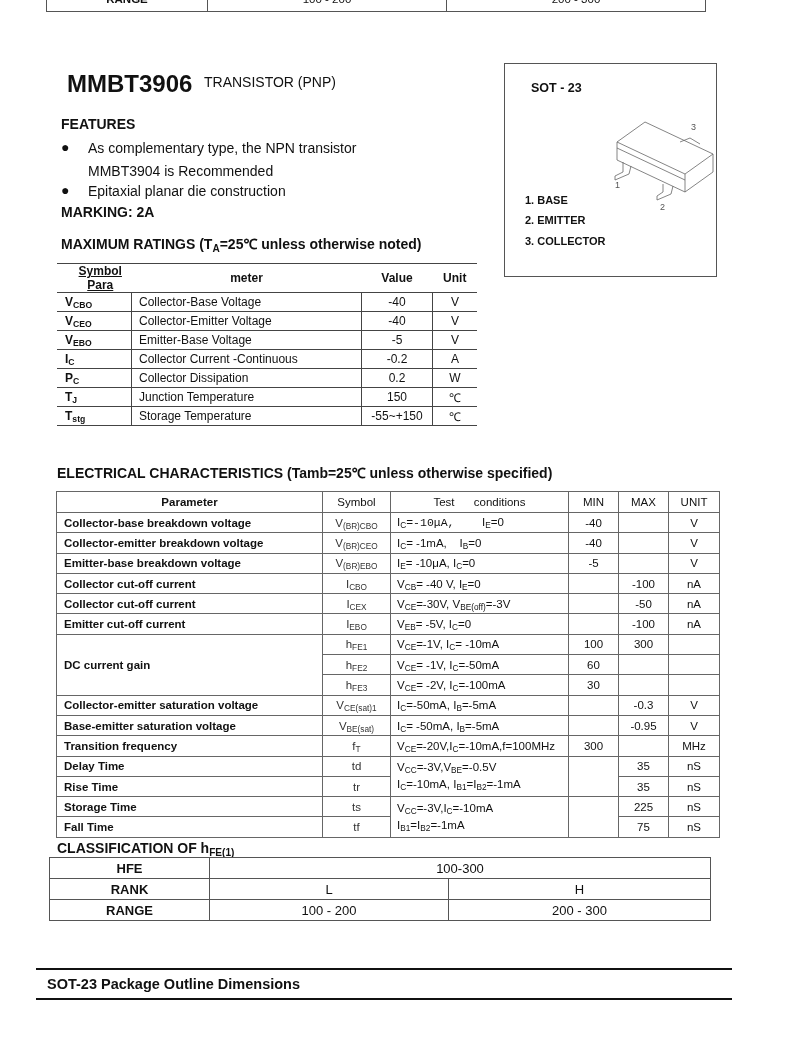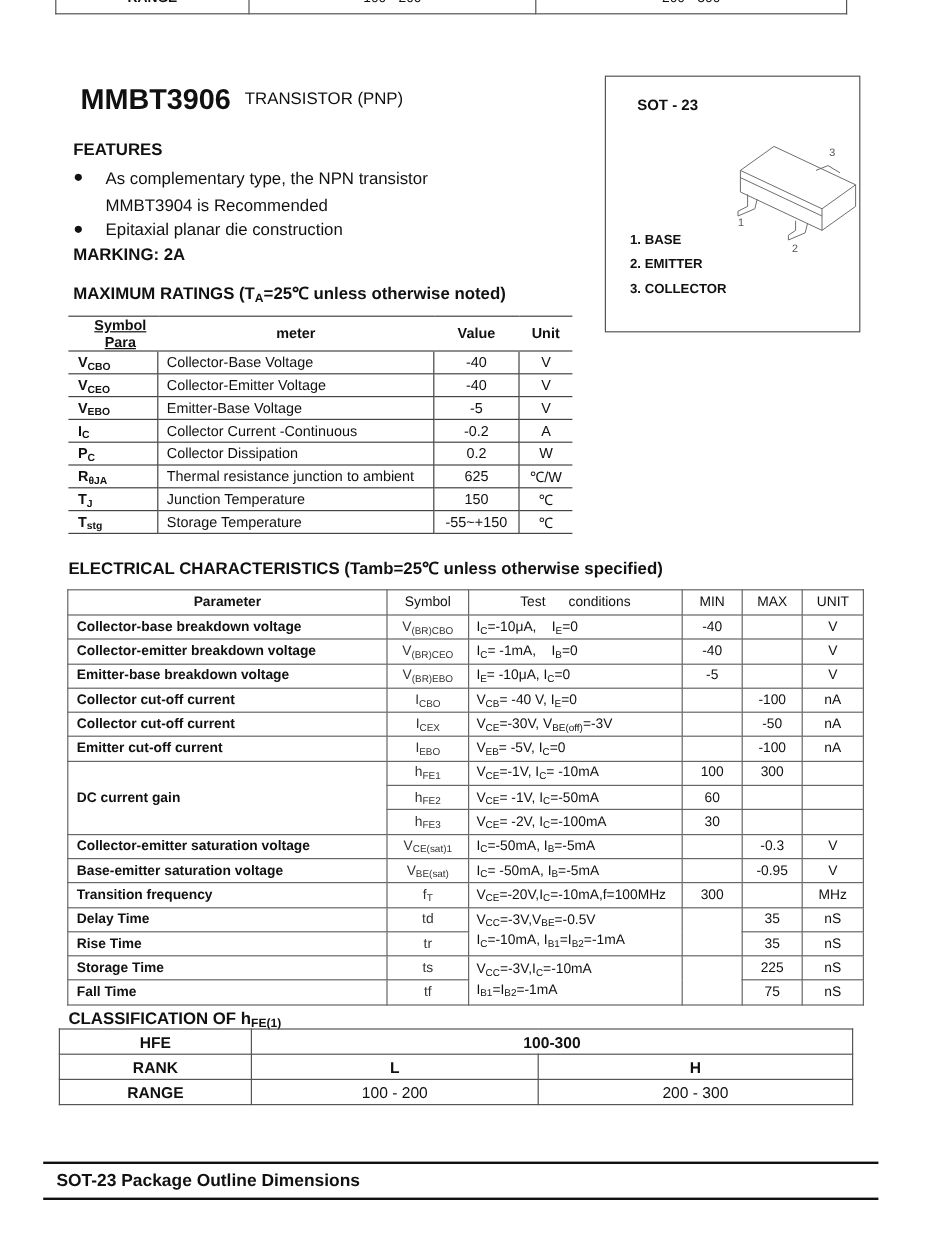--- a/index.html
+++ b/index.html
@@ -46,21 +46,21 @@
     #elec .s { width: 67px; text-align: center; color: #333; }
     #elec .t { width: 171px; padding-left: 6px; }
     #elec .mn { width: 49px; text-align: center; }
     #elec .mx { width: 49px; text-align: center; }
     #elec .u { width: 50px; text-align: center; }
 
     #class-h { left: 57px; top: 840px; font-size: 14px; font-weight: bold; }
     #classt { left: 49px; top: 857px; border-collapse: collapse; font-size: 13px; }
     #classt td { border: 1px solid #555; height: 20px; text-align: center; padding: 0; }
     #classt .k { width: 159px; font-weight: bold; }
-    #classt .b { font-weight: bold; }
+    #classt .b { font-weight: normal; }
 
     #pkg-rule1 { left: 36px; top: 968px; width: 696px; height: 2px; background: #111; }
     #pkg-rule2 { left: 36px; top: 998px; width: 696px; height: 2px; background: #111; }
     #pkg-title { left: 47px; top: 976px; font-size: 14.5px; font-weight: bold; }
   </style>
 </head>
 <body>
 
 <table id="top-table" class="abs">
   <tbody>
@@ -117,26 +117,20 @@
         <td class="c1"><span><span>I</span><sub>C</sub></span></td>
         <td class="c2">Collector Current -Continuous</td>
         <td class="c3">-0.2</td>
         <td class="c4">A</td>
       </tr>
       <tr>
         <td class="c1"><span><span>P</span><sub>C</sub></span></td>
         <td class="c2">Collector Dissipation</td>
         <td class="c3">0.2</td>
         <td class="c4">W</td>
-      </tr>
-      <tr>
-        <td class="c1"><span><span>R</span><sub>θJA</sub></span></td>
-        <td class="c2">Thermal resistance junction to ambient</td>
-        <td class="c3">625</td>
-        <td class="c4">℃/W</td>
       </tr>
       <tr>
         <td class="c1"><span><span>T</span><sub>J</sub></span></td>
         <td class="c2">Junction Temperature</td>
         <td class="c3">150</td>
         <td class="c4">℃</td>
       </tr>
       <tr>
         <td class="c1"><span><span>T</span><sub>stg</sub></span></td>
         <td class="c2">Storage Temperature</td>
@@ -177,21 +171,21 @@
       <th class="t" style="text-align:center;padding:0;white-space:pre;">Test      conditions</th>
       <th class="mn">MIN</th>
       <th class="mx">MAX</th>
       <th class="u">UNIT</th>
     </tr>
   </thead>
   <tbody id="elec-body">
       <tr>
         <td class="p">Collector-base breakdown voltage</td>
         <td class="s"><span><span>V</span><sub>(BR)CBO</sub></span></td>
-        <td class="t"><span><span>I</span><sub>C</sub><span style="white-space: pre;">=-10μA,    </span><span>I</span><sub>E</sub><span style="white-space: pre;">=0</span></span></td>
+        <td class="t"><span><span>I</span><sub>C</sub><span style="white-space: pre; font-family: Liberation Mono, monospace;">=-10μA,    </span><span>I</span><sub>E</sub><span style="white-space: pre;">=0</span></span></td>
         <td class="mn">-40</td>
         <td class="mx"></td>
         <td class="u">V</td>
       </tr>
       <tr>
         <td class="p">Collector-emitter breakdown voltage</td>
         <td class="s"><span><span>V</span><sub>(BR)CEO</sub></span></td>
         <td class="t"><span><span>I</span><sub>C</sub><span style="white-space: pre;">= -1mA,    </span><span>I</span><sub>B</sub><span style="white-space: pre;">=0</span></span></td>
         <td class="mn">-40</td>
         <td class="mx"></td>

